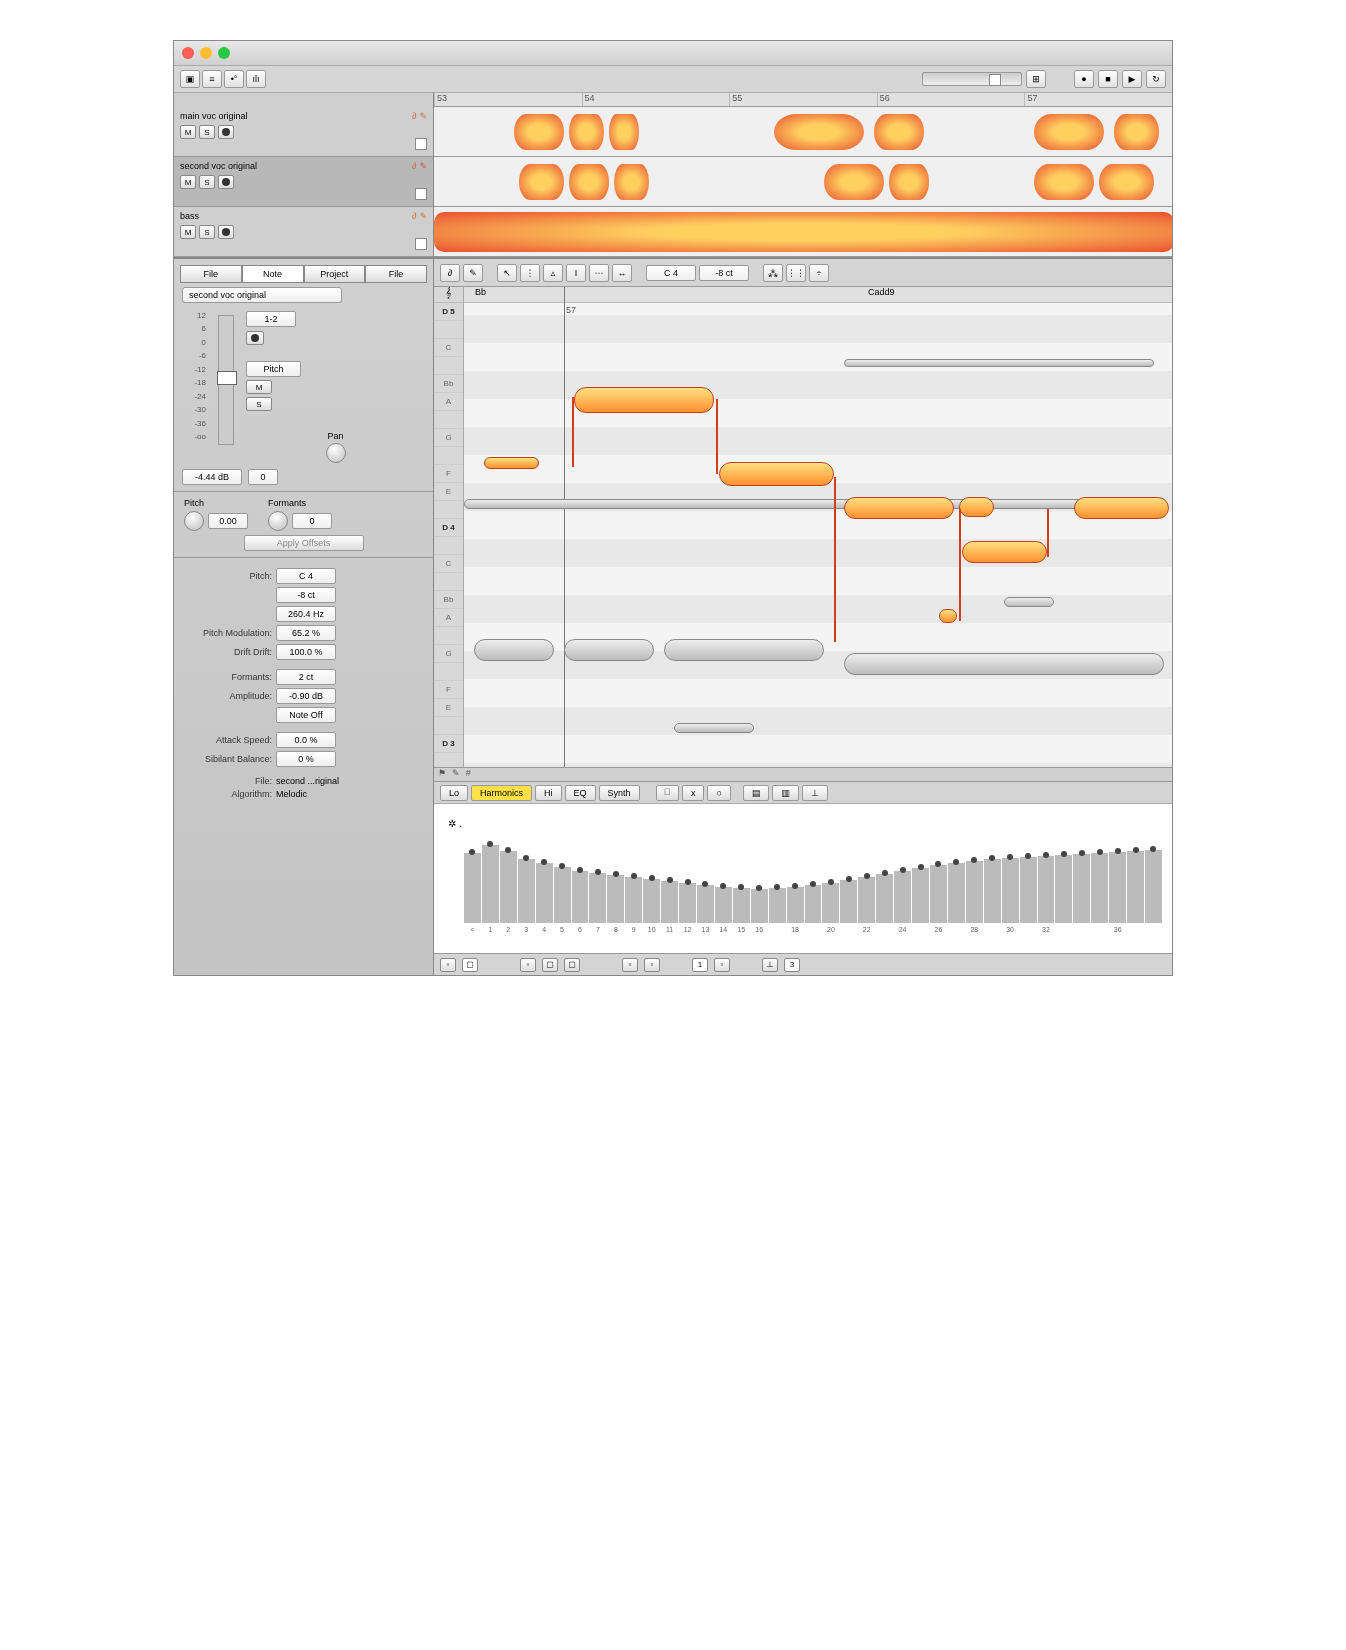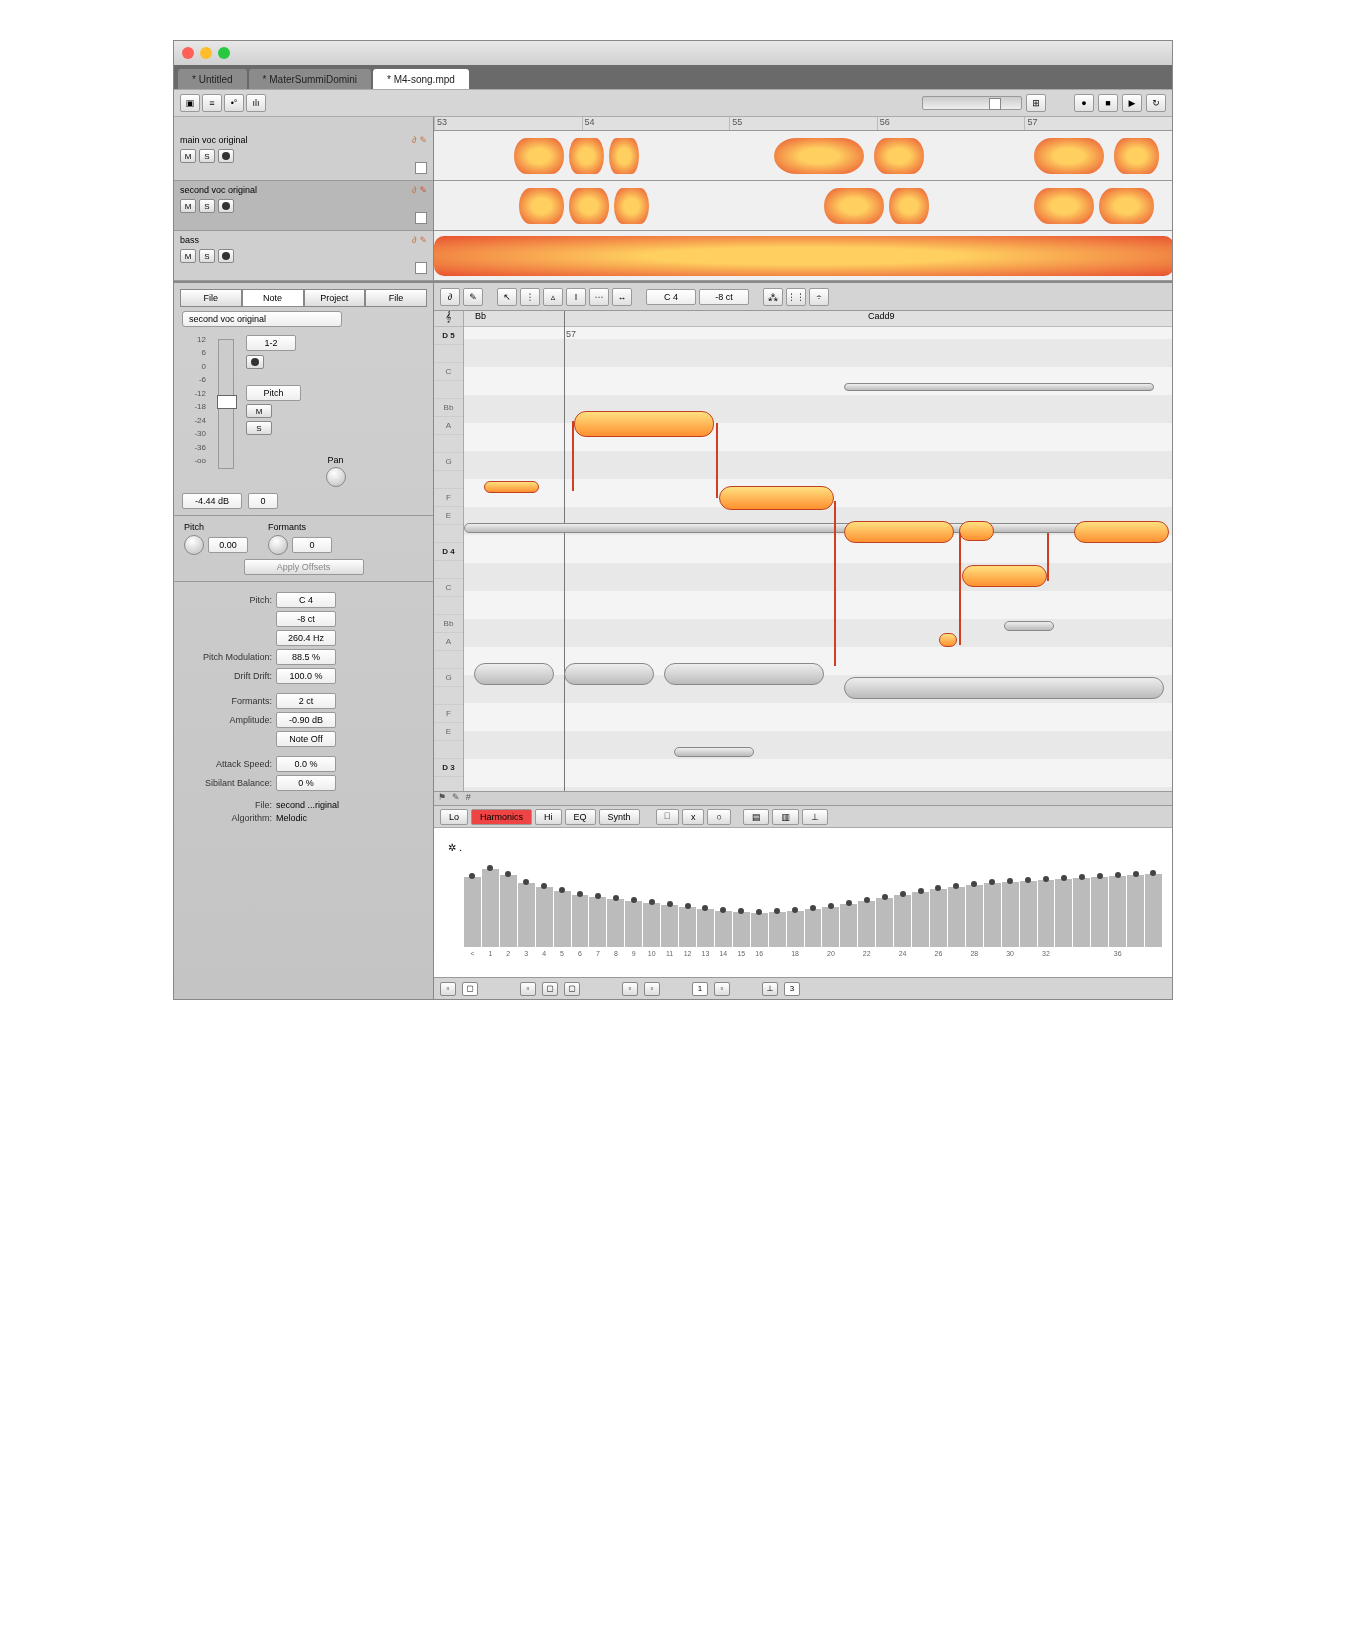--- a/index.html
+++ b/index.html
@@ -53,21 +53,21 @@
 .piano-key.oct { font-weight: bold; color: #222; }
 .note-area { flex: 1; position: relative; background: repeating-linear-gradient(to bottom, #f4f4f4 0, #f4f4f4 28px, #e8e8e8 28px, #e8e8e8 56px); }
 .chord-bar { position: absolute; top: 0; height: 16px; width: 100%; background: #e0e0e0; border-bottom: 1px solid #bbb; font-size: 9px; display: flex; }
 .chord { padding: 0 6px; }
 .blob { position: absolute; height: 22px; border-radius: 12px; }
 .blob.org { background: linear-gradient(#ffe080,#ff9030); border: 1px solid #c04020; }
 .blob.gry { background: linear-gradient(#eee,#bbb); border: 1px solid #888; }
 .pitch-line { position: absolute; border-left: 2px solid #d04020; }
 .bottom-tabs { height: 22px; background: #d4d4d4; border-top: 1px solid #999; display: flex; align-items: center; padding: 0 6px; gap: 3px; font-size: 9px; }
 .btab { height: 16px; padding: 0 8px; background: linear-gradient(#fff,#ddd); border: 1px solid #999; border-radius: 2px; display: flex; align-items: center; }
-.btab.active { background: #ef4444; }
+.btab.active { background: #fde047; }
 .harmonics { height: 150px; background: #fff; border-top: 1px solid #aaa; padding: 10px; position: relative; }
 .harm-bars { display: flex; align-items: flex-end; height: 90px; gap: 1px; padding-left: 20px; }
 .harm-bar { flex: 1; background: #bbb; position: relative; }
 .harm-dot { width: 6px; height: 6px; border-radius: 50%; background: #444; position: absolute; left: 50%; transform: translateX(-50%); }
 .harm-labels { display: flex; gap: 1px; padding-left: 20px; font-size: 7px; color: #666; margin-top: 3px; }
 .harm-lbl { flex: 1; text-align: center; }
 .bottom-bar { height: 22px; background: #d4d4d4; border-top: 1px solid #999; display: flex; align-items: center; padding: 0 6px; gap: 6px; font-size: 8px; }
 .track-name-field { width: 160px; height: 16px; background: linear-gradient(#fff,#eee); border: 1px solid #999; border-radius: 3px; font-size: 9px; padding: 0 6px; display: flex; align-items: center; margin: 4px 8px; }
 .insp-grid { display: flex; gap: 8px; padding: 4px 8px; }
 .btn-wide { width: 120px; height: 16px; font-size: 9px; background: linear-gradient(#fff,#ddd); border: 1px solid #999; border-radius: 2px; display: flex; align-items: center; justify-content: center; margin: 4px auto; color: #888; }
@@ -79,25 +79,20 @@
 <body>
 
 <div class="window">
 
   <div class="titlebar">
     <div class="tc tc-r"></div>
     <div class="tc tc-y"></div>
     <div class="tc tc-g"></div>
   </div>
 
-  <div class="tabbar">
-    <div class="tab">* Untitled</div>
-    <div class="tab">* MaterSummiDomini</div>
-    <div class="tab active">* M4-song.mpd</div>
-  </div>
 
   <div class="toolbar">
     <div class="tb-grp">
       <div class="tb-btn">▣</div>
       <div class="tb-btn">≡</div>
       <div class="tb-btn">•°</div>
       <div class="tb-btn">ılı</div>
     </div>
     <div class="tb-spacer"></div>
     <div class="slider-h"></div>
@@ -258,21 +253,21 @@
         <div class="field-row">
             <div class="field-label"></div>
             <div class="field-val">-8 ct</div>
           </div>
         <div class="field-row">
             <div class="field-label"></div>
             <div class="field-val">260.4 Hz</div>
           </div>
         <div class="field-row">
             <div class="field-label">Pitch Modulation:</div>
-            <div class="field-val">88.5 %</div>
+            <div class="field-val">65.2 %</div>
           </div>
         <div class="field-row">
             <div class="field-label">Drift Drift:</div>
             <div class="field-val">100.0 %</div>
           </div>
         <div style="height:6px"></div>
         <div class="field-row">
             <div class="field-label">Formants:</div>
             <div class="field-val">2 ct</div>
           </div>

